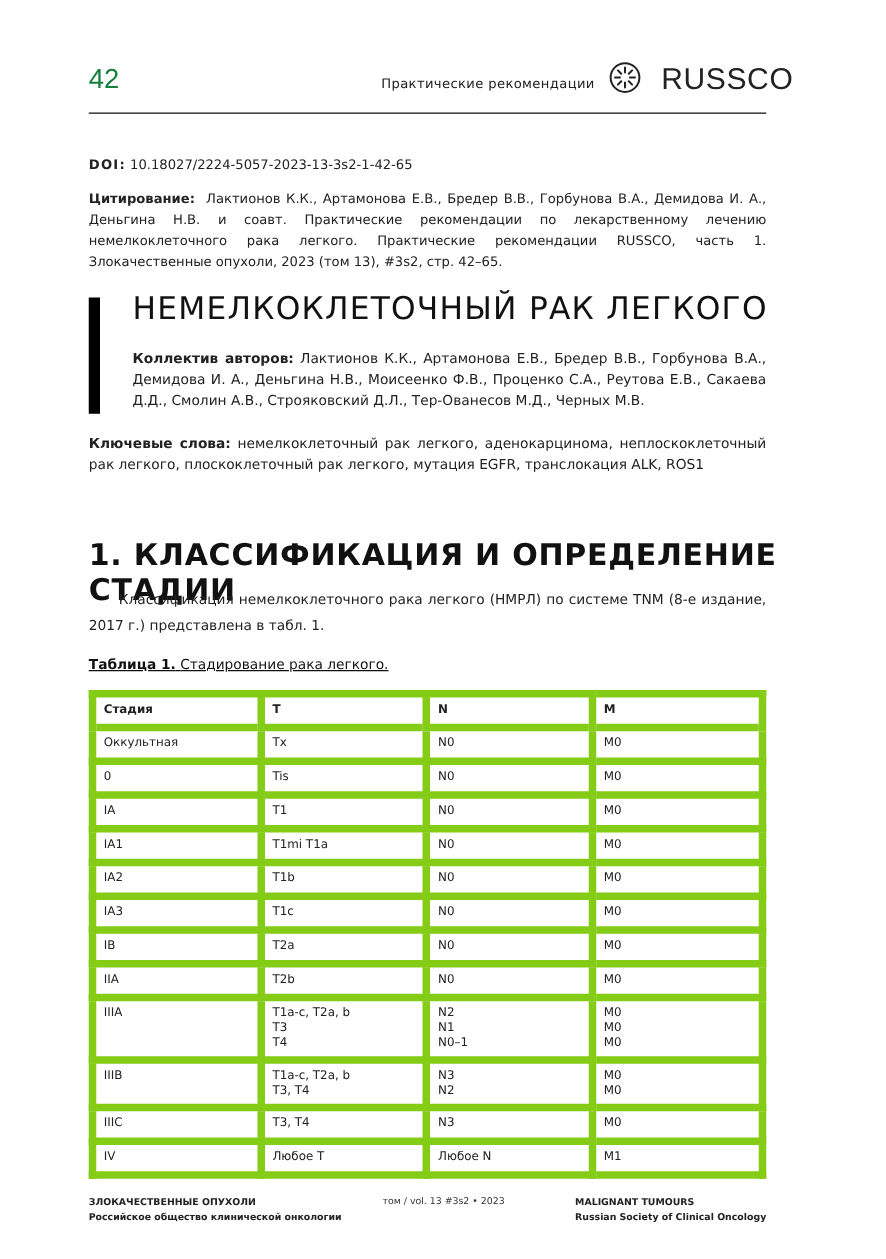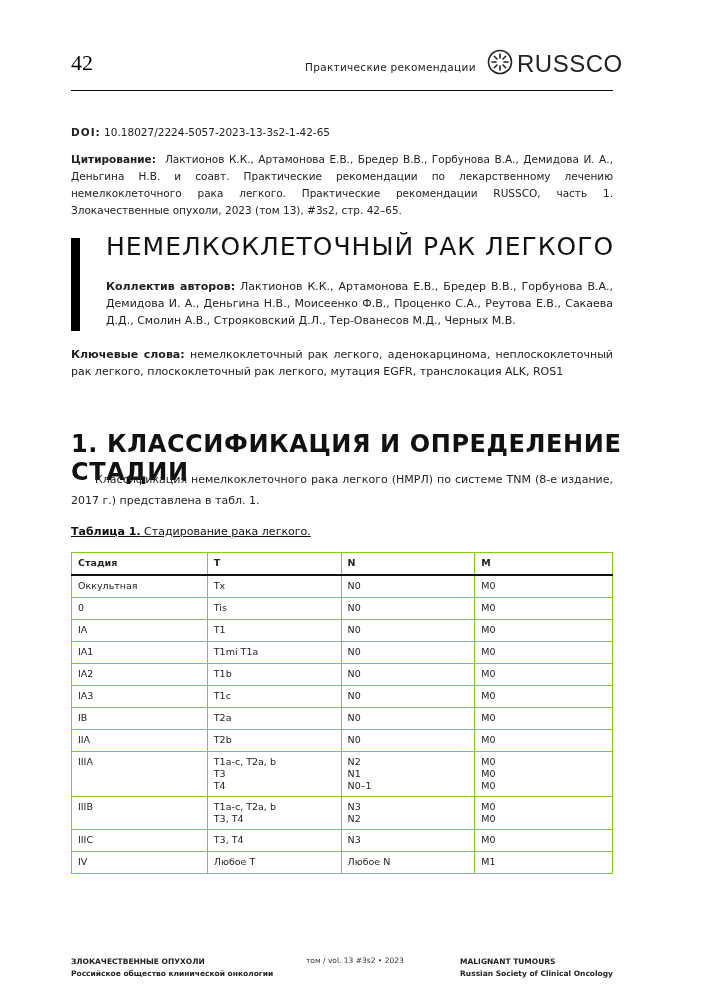--- a/index.html
+++ b/index.html
@@ -1,34 +1,34 @@
 <!DOCTYPE html>
 <html><head>
 <meta charset="utf-8">
 <style>
   html, body { margin:0; padding:0; background:#fff; }
   body { width:709px; height:1007px; position:relative; font-family:"DejaVu Sans", sans-serif; color:#111; overflow:hidden; }
   .abs { position:absolute; }
-  .page-num { left:71px; top:50px; font-size:22px; font-weight:300; color:#000000; font-family:Liberation Serif, serif; }
+  .page-num { left:71px; top:50px; font-size:22px; font-weight:300; color:#15803d; font-family:Liberation Sans, sans-serif; }
   .running-head { left:305px; top:61px; font-size:10.5px; color:#222; letter-spacing:0.3px; }
-  .logo { left:487px; top:49px; display:flex; align-items:center; gap:4px; }
+  .logo { left:487px; top:49px; display:flex; align-items:center; gap:16px; }
   .logo-text { font-family:"Liberation Sans", sans-serif; font-size:24px; color:#222; letter-spacing:0.5px; }
   .header-rule { left:71px; top:90px; width:542px; height:1px; background:#111; }
   .doi { left:71px; top:126px; font-size:10.5px; color:#222; }
   .doi b { letter-spacing:1px; }
   .citation { left:71px; top:151px; width:542px; font-size:10.5px; line-height:17px; color:#222; text-align:justify; }
   .bar { left:71px; top:238px; width:9px; height:93px; background:#000; }
   .title { left:106px; top:232px; font-size:25px; font-weight:normal; letter-spacing:1px; color:#111; }
   .authors { left:106px; top:278px; width:507px; font-size:11px; line-height:17px; color:#222; text-align:justify; }
   .keywords { left:71px; top:346px; width:542px; font-size:11px; line-height:17px; color:#222; text-align:justify; }
   .section-title { left:71px; top:430px; font-size:24px; font-weight:bold; letter-spacing:0.6px; color:#111; }
   .para { left:71px; top:469px; width:542px; font-size:11px; line-height:21px; color:#222; text-align:justify; text-indent:24px; }
   .table-caption { left:71px; top:525px; font-size:11px; color:#111;text-decoration:underline; }
   table.stage { position:absolute; left:71px; top:552px; width:542px; border-collapse:collapse; font-size:9.5px; color:#222; }
-  table.stage th, table.stage td { border:1px solid #84cc16; text-align:left; vertical-align:top; padding:4px 6px 4px 6px; line-height:12px; }
+  table.stage th, table.stage td { border:6px solid #84cc16; text-align:left; vertical-align:top; padding:4px 6px 4px 6px; line-height:12px; }
   table.stage th { font-weight:bold; border-bottom:2px solid #111; height:13px; }
   table.stage td { height:13px; }
   table.stage col.c1 { width:136px; } table.stage col.c2 { width:134px; } table.stage col.c3 { width:134px; } table.stage col.c4 { width:138px; }
   .footer-left { left:71px; top:956px; font-size:7.5px; font-weight:bold; line-height:12px; color:#222; }
   .footer-center { left:306px; top:956px; font-size:7.5px; color:#333; }
   .footer-right { right:96px; top:956px; font-size:7.5px; font-weight:bold; line-height:12px; color:#222; text-align:left; }
   .ml { white-space:pre-line;margin-left:36px; }
 </style>
 </head>
 <body>

